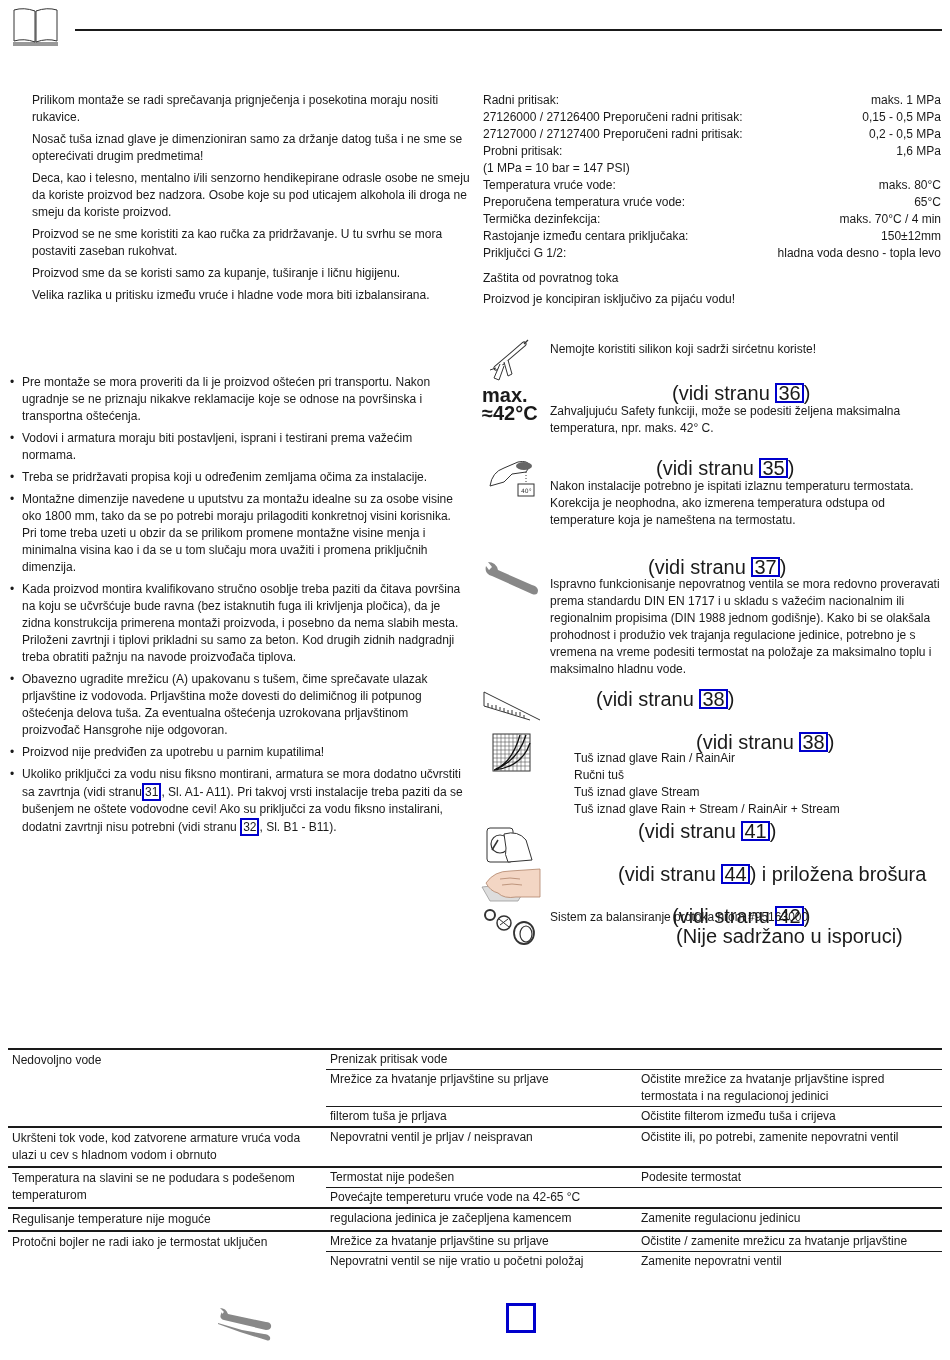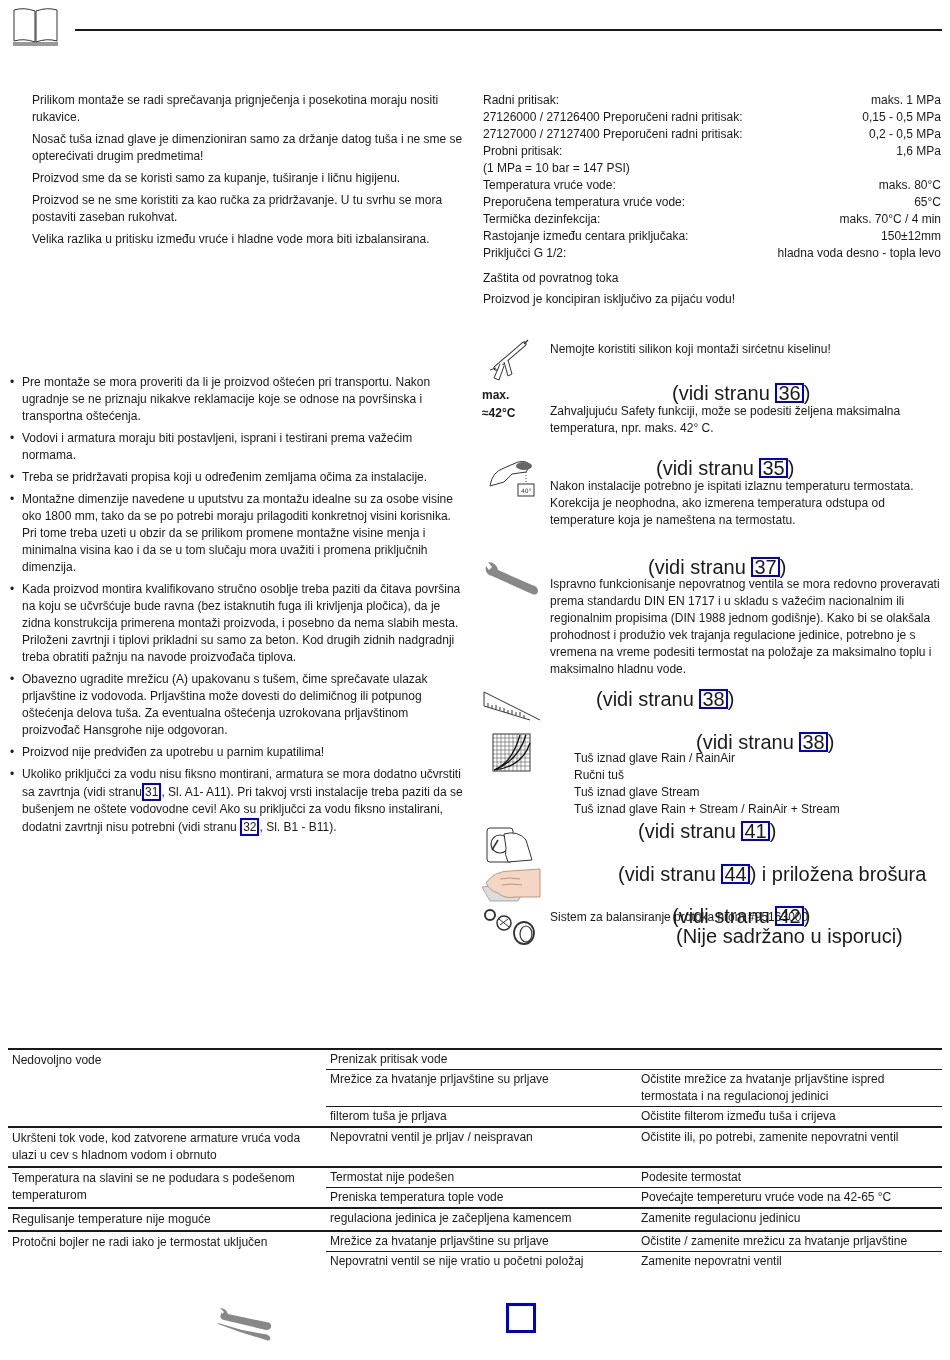--- a/index.html
+++ b/index.html
@@ -25,39 +25,40 @@
   .trouble-top { height: 2px; background: #1a1a1a; }
   .tgroup { display: flex; border-bottom: 2px solid #1a1a1a; }
   .tgroup:last-child { border-bottom: none; }
   .tcol1 { width: 318px; padding: 2px 4px; }
   .tsub { flex: 1; }
   .trow { display: flex; border-bottom: 1px solid #1a1a1a; }
   .trow:last-child { border-bottom: none; }
   .tcause { width: 311px; padding: 1px 4px; }
   .tfix { flex: 1; padding: 1px 4px; }
   .icon { position: absolute; }
-  .big-max { position: absolute; left: 482px; top: 386px; font-weight: bold; font-size: 12px; line-height: 18px; color: #1a1a1a; }
+  .big-max { position: absolute; left: 482px; top: 386px; font-weight: bold; font-size: 20px; line-height: 18px; color: #1a1a1a; }
   .page-num { position: absolute; left: 506px; top: 1303px; width: 30px; height: 30px; border: 3px solid #0000cc; }
 </style>
 </head>
 <body>
 
 <svg class="book-icon" viewBox="0 0 47 39">
   <path d="M2 3 Q12 0 23 4 L23 35 Q12 31 2 34 Z" fill="#fff" stroke="#333" stroke-width="1"></path>
   <path d="M45 3 Q35 0 24 4 L24 35 Q35 31 45 34 Z" fill="#fff" stroke="#333" stroke-width="1"></path>
   <line x1="1" y1="36" x2="46" y2="36" stroke="#333" stroke-width="1"></line>
   <line x1="1" y1="38" x2="46" y2="38" stroke="#333" stroke-width="1"></line>
 </svg>
 <div class="header-rule"></div>
 
 <div class="intro">
   <p class="para">Prilikom montaže se radi sprečavanja prignječenja i posekotina moraju nositi rukavice.</p>
   <p class="para">Nosač tuša iznad glave je dimenzioniran samo za držanje datog tuša i ne sme se opterećivati drugim predmetima!</p>
+  <p class="para">Deca, kao i telesno, mentalno i/ili senzorno hendikepirane odrasle osobe ne smeju da koriste proizvod bez nadzora. Osobe koje su pod uticajem alkohola ili droga ne smeju da koriste proizvod.</p>
+  <p class="para">Proizvod se ne sme koristiti za kao ručka za pridržavanje. U tu svrhu se mora postaviti zaseban rukohvat.</p>
   <p class="para">Proizvod sme da se koristi samo za kupanje, tuširanje i ličnu higijenu.</p>
-  <p class="para">Proizvod se ne sme koristiti za kao ručka za pridržavanje. U tu svrhu se mora postaviti zaseban rukohvat.</p>
   <p class="para">Velika razlika u pritisku između vruće i hladne vode mora biti izbalansirana.</p>
 </div>
 
 <ul class="bullets">
   <li>Pre montaže se mora proveriti da li je proizvod oštećen pri transportu. Nakon ugradnje se ne priznaju nikakve reklamacije koje se odnose na površinska i transportna oštećenja.</li>
   <li>Vodovi i armatura moraju biti postavljeni, isprani i testirani prema važećim normama.</li>
   <li>Treba se pridržavati propisa koji u određenim zemljama očima za instalacije.</li>
   <li>Montažne dimenzije navedene u uputstvu za montažu idealne su za osobe visine oko 1800 mm, tako da se po potrebi moraju prilagoditi konkretnoj visini korisnika. Pri tome treba uzeti u obzir da se prilikom promene montažne visine menja i minimalna visina kao i da se u tom slučaju mora uvažiti i promena priključnih dimenzija.</li>
   <li>Kada proizvod montira kvalifikovano stručno osoblje treba paziti da čitava površina na koju se učvršćuje bude ravna (bez istaknutih fuga ili krivljenja pločica), da je zidna konstrukcija primerena montaži proizvoda, i posebno da nema slabih mesta. Priloženi zavrtnji i tiplovi prikladni su samo za beton. Kod drugih zidnih nadgradnji treba obratiti pažnju na navode proizvođača tiplova.</li>
   <li>Obavezno ugradite mrežicu (A) upakovanu s tušem, čime sprečavate ulazak prljavštine iz vodovoda. Prljavština može dovesti do delimičnog ili potpunog oštećenja delova tuša. Za eventualna oštećenja uzrokovana prljavštinom proizvođač Hansgrohe nije odgovoran.</li>
@@ -111,21 +112,21 @@
 </div>
 
 <svg class="icon" style="left:486px;top:338px;width:44px;height:44px" viewBox="0 0 44 44">
   <line x1="10" y1="30" x2="38" y2="6" stroke="#333" stroke-width="5" stroke-linecap="round" fill="none"></line>
   <line x1="10" y1="30" x2="38" y2="6" stroke="#fff" stroke-width="3" stroke-linecap="round" fill="none"></line>
   <line x1="38" y1="6" x2="42" y2="2" stroke="#333" stroke-width="1.2"></line>
   <path d="M14 26 L8 40 L13 42 L18 28" fill="#fff" stroke="#333" stroke-width="1"></path>
   <path d="M18 24 L22 38 L26 36 L22 22" fill="#fff" stroke="#333" stroke-width="1"></path>
   <line x1="4" y1="32" x2="10" y2="30" stroke="#333" stroke-width="1"></line>
 </svg>
-<div class="sec-text" style="top:341px">Nemojte koristiti silikon koji montaži sirćetnu kiselinu!</div>
+<div class="sec-text" style="top:341px">Nemojte koristiti silikon koji sadrži sirćetnu koriste!</div>
 
 <div class="big-max">
   <div>max.</div>
   <div>≈42°C</div>
 </div>
 <div class="ref" style="left:672px;top:383px"><span>(vidi stranu </span><span class="link-box">36</span><span>)</span></div>
 <div class="sec-text" style="top:403px">Zahvaljujuću Safety funkciji, može se podesiti željena maksimalna temperatura, npr. maks. 42° C.</div>
 
 <svg class="icon" style="left:488px;top:458px;width:48px;height:40px" viewBox="0 0 48 40">
   <path d="M2 28 Q4 14 16 10 L30 4 Q40 2 42 8 L38 14 L24 16 L16 24 Z" fill="#fff" stroke="#333" stroke-width="1"></path>
@@ -221,21 +222,20 @@
   </div>
 
   <div class="tgroup">
     <div class="tcol1">Temperatura na slavini se ne podudara s podešenom temperaturom</div>
     <div class="tsub">
       <div class="trow">
           <div class="tcause">Termostat nije podešen</div>
           <div class="tfix">Podesite termostat</div>
         </div>
       <div class="trow">
-          <div class="tcause">Preniska temperatura tople vode</div>
           <div class="tfix">Povećajte tempereturu vruće vode na 42-65 °C</div>
         </div>
     </div>
   </div>
 
   <div class="tgroup">
     <div class="tcol1">Regulisanje temperature nije moguće</div>
     <div class="tsub">
       <div class="trow">
           <div class="tcause">regulaciona jedinica je začepljena kamencem</div>

